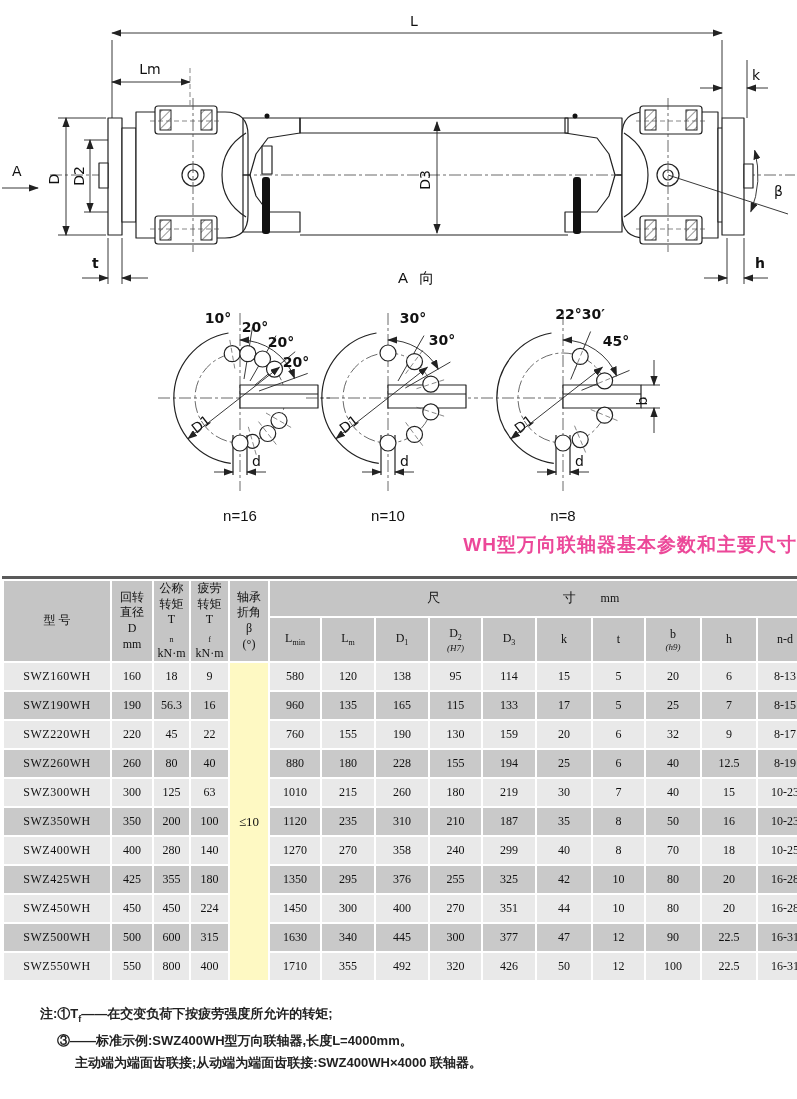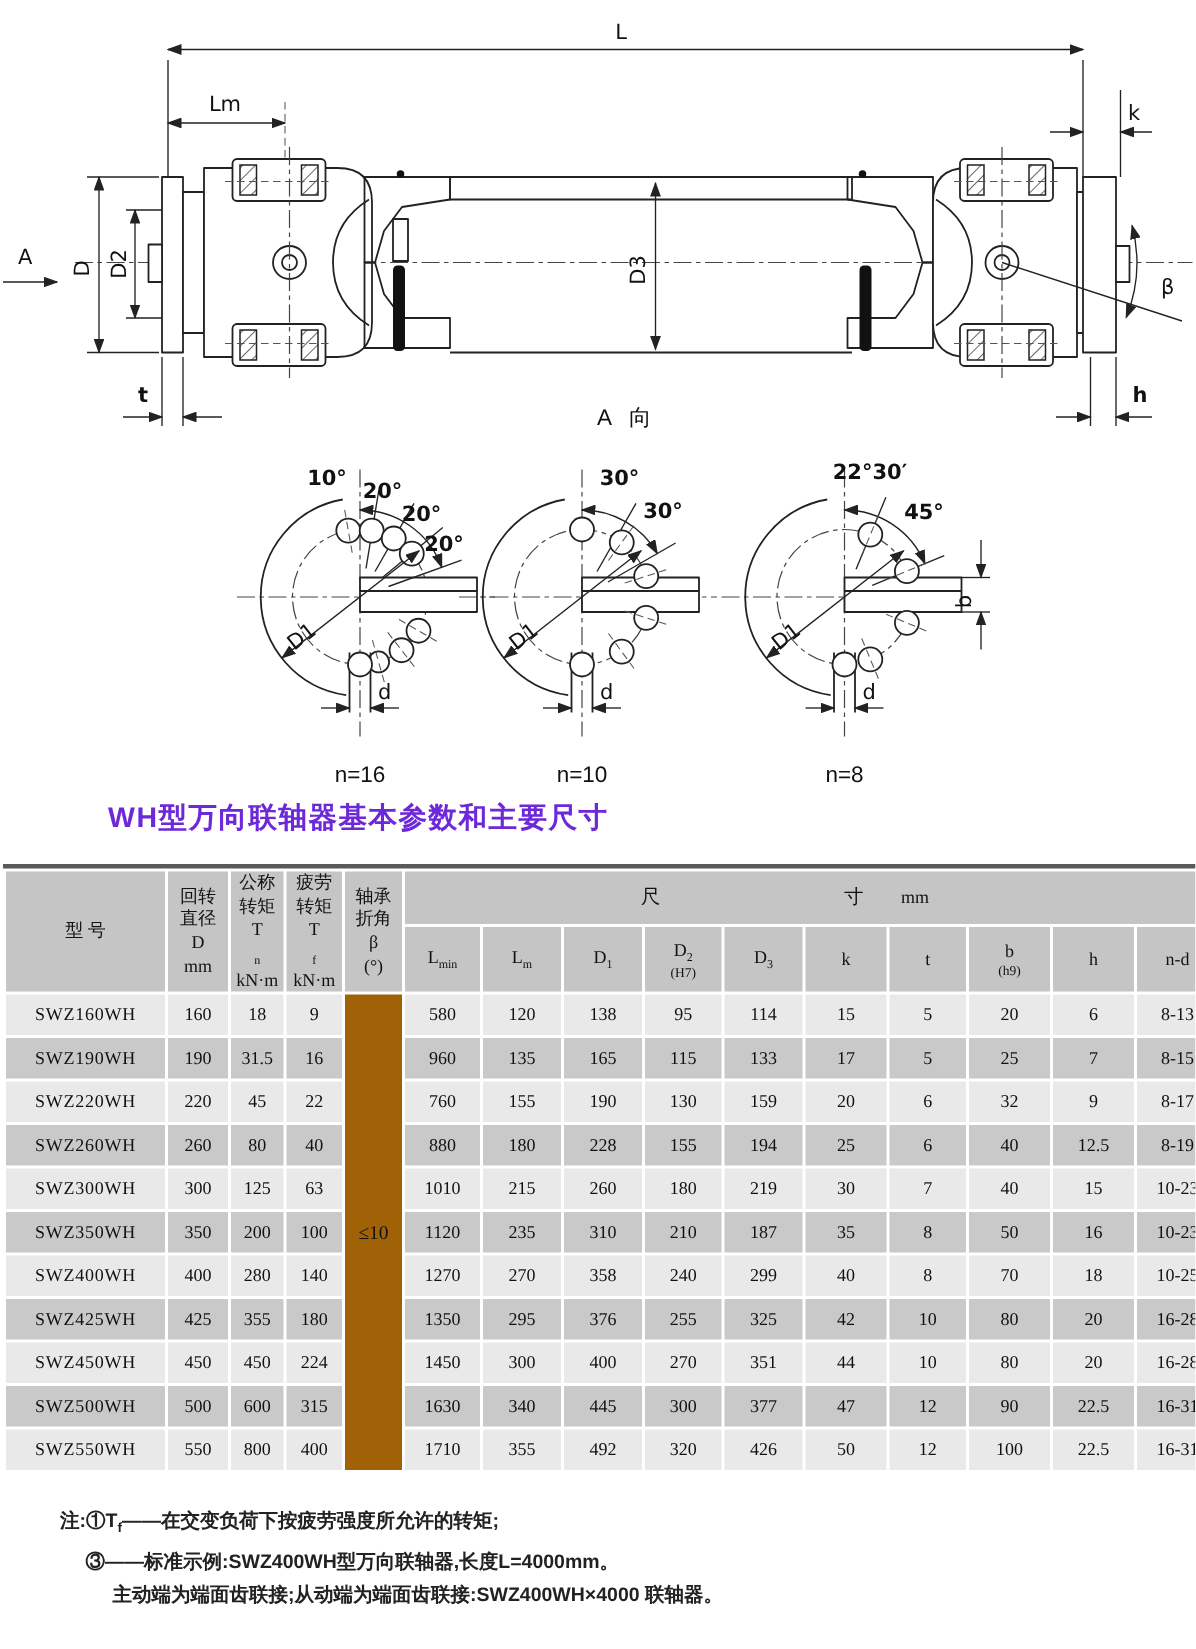--- a/index.html
+++ b/index.html
@@ -13,43 +13,43 @@
   .s   {stroke:#222; stroke-width:1.2; fill:none; stroke-linejoin:round;}
   .sw  {stroke:#222; stroke-width:1.2; fill:#ffffff; stroke-linejoin:round;}
   .sh  {stroke:#222; stroke-width:1;}
   .cl  {stroke:#444; stroke-width:0.8; stroke-dasharray:12 3 3 3; fill:none;}
   .cl2 {stroke:#555; stroke-width:0.7; stroke-dasharray:5 3; fill:none;}
   .dim {stroke:#222; stroke-width:0.9; fill:none;}
   text.dl {font-size:14px; fill:#111; font-family:"DejaVu Sans",sans-serif;}
   text.dlb {font-weight:bold;}
   text.nl {font-size:15px; fill:#111;}
 
-  .title {position:absolute; top:532px; left:0; width:100%; text-align:left;
+  .title {position:absolute; top:532px; left:0; width:100%; text-align:right;
           padding-left:72px; box-sizing:border-box; font-size:19px; font-weight:bold;
-          letter-spacing:1px; color:#6d28d9;}
+          letter-spacing:1px; color:#ec4899;}
 
   .tbl-wrap {position:absolute; top:576px; left:2px; width:793px;}
   table.data {border-collapse:separate; border-spacing:2px; width:793px; table-layout:fixed;
               font-family:"Liberation Serif", serif; font-size:12px; color:#111;
               border-top:3px solid #5a5a5a;}
   table.data th {background:#c5c5c5; font-weight:normal; text-align:center; vertical-align:middle;
                  padding:0; line-height:1.3;}
   table.data thead .gh {display:table-cell;}
   .gh span {display:block;}
   .gh .sym sub, .sub-h sub {font-size:8px;}
   .hr1 th.dims {height:32px; text-align:left; font-size:13px;}
   .dims span {display:inline-block;}
   .dims .d1 {margin-left:29%;}
   .dims .d2 {margin-left:22%;}
   .dims .du {margin-left:4%; font-size:12px;}
   .hr2 th {height:40px;}
-  .sub-h .note {font-size:9px; line-height:1;}
+  .sub-h .note {font-size:9px; line-height:1;font-style:italic;}
   table.data tbody td {background:#e9e9e9; text-align:center; height:27px; padding:0;}
   table.data tbody tr:nth-child(even) td {background:#c9c9c9;}
-  table.data tbody td.beta-cell {background:#a16207; font-size:13px;}
+  table.data tbody td.beta-cell {background:#fef9c3; font-size:13px;}
   table.data tbody td.model {letter-spacing:0.5px;}
 
   .notes {position:absolute; top:1003px; left:0; width:100%; font-size:13px; font-weight:700;
           color:#222; font-family:"Liberation Sans", sans-serif;}
   .notes .nline {position:relative; line-height:22px; white-space:nowrap;}
   .notes .l1 {margin-left:40px;}
   .notes .l2 {margin-left:57px;}
   .notes .l3 {margin-left:57px;}
   .notes .l4 {margin-left:75px;}
   .notes sub {font-size:9px;}
@@ -371,21 +371,21 @@
             <td>114</td>
             <td>15</td>
             <td>5</td>
             <td>20</td>
             <td>6</td>
             <td>8-13</td>
           </tr>
           <tr>
             <td class="model">SWZ190WH</td>
             <td>190</td>
-            <td>31.5</td>
+            <td>56.3</td>
             <td>16</td>
             <td>960</td>
             <td>135</td>
             <td>165</td>
             <td>115</td>
             <td>133</td>
             <td>17</td>
             <td>5</td>
             <td>25</td>
             <td>7</td>

